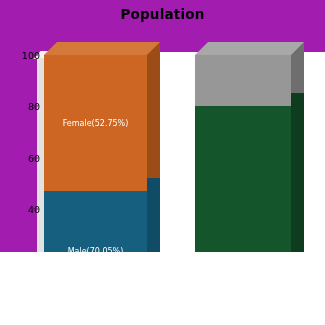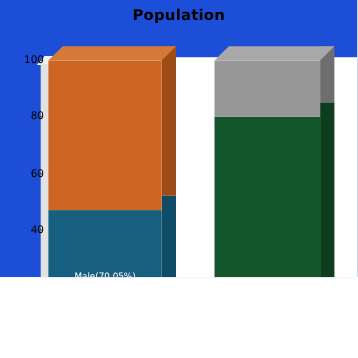--- a/index.html
+++ b/index.html
@@ -4,21 +4,21 @@
 <style>
   html, body {
     margin: 0;
     padding: 0;
     background: #ffffff;
   }
   #chart-root {
     position: relative;
     width: 325px;
     height: 252px;
-    background: #1d4ed8;
+    background: #a21caf;
     font-family: "DejaVu Sans", "Liberation Sans", sans-serif;
     overflow: hidden;
   }
 
   
   #chart-title {
     position: absolute;
     top: 6px;
     left: 0;
     width: 325px;
@@ -149,20 +149,21 @@
   <div id="bars-layer">
       <div class="bar-group" style="left: 44px; top: 0px; width: 116px; height: 325px;">
         <div class="seg-side" style="left: 103px; top: 177.567px; height: 121.433px; background: rgb(17, 76, 102);"></div>
         <div class="seg-front" style="top: 190.567px; width: 103px; height: 121.433px; background: rgb(22, 95, 126);"></div>
         <div class="seg-label" style="top: 251.284px; width: 103px;">Male(70.05%)</div>
         <div class="seg-side" style="left: 103px; top: 42px; height: 135.567px; background: rgb(156, 76, 22);"></div>
         <div class="seg-front" style="top: 55px; width: 103px; height: 135.567px; background: rgb(204, 102, 34);"></div>
         <div class="seg-top" style="left: 0px; top: 42px; width: 103px;">
           <div class="seg-top-inner" style="background: rgb(212, 121, 58);"></div>
         </div>
+        <div class="seg-label" style="top: 122.784px; width: 103px;">Female(52.75%)</div>
       </div>
       <div class="bar-group" style="left: 195px; top: 0px; width: 109px; height: 325px;">
         <div class="seg-side" style="left: 96px; top: 93.4px; height: 205.6px; background: rgb(13, 61, 30);"></div>
         <div class="seg-front" style="top: 106.4px; width: 96px; height: 205.6px; background: rgb(20, 85, 43);"></div>
         <div class="seg-side" style="left: 96px; top: 42px; height: 51.4px; background: rgb(110, 110, 110);"></div>
         <div class="seg-front" style="top: 55px; width: 96px; height: 51.4px; background: rgb(151, 151, 151);"></div>
         <div class="seg-top" style="left: 0px; top: 42px; width: 96px;">
           <div class="seg-top-inner" style="background: rgb(168, 168, 168);"></div>
         </div>
       </div>

